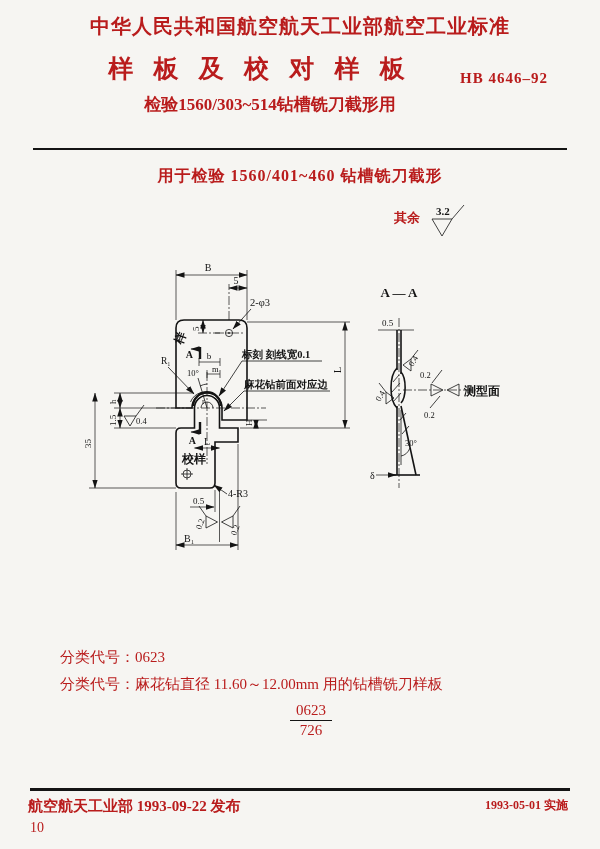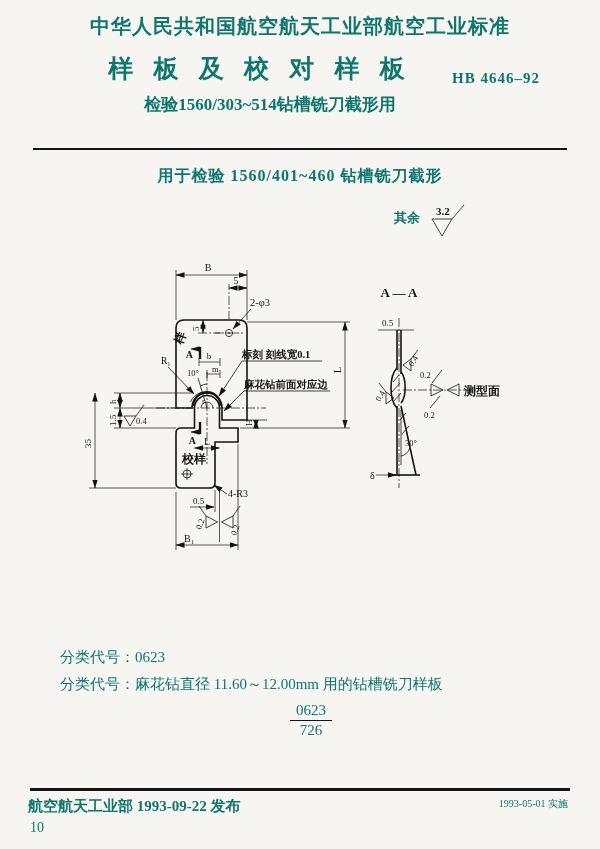--- a/index.html
+++ b/index.html
@@ -1,39 +1,39 @@
 <!DOCTYPE html>
 <html><head>
 <meta charset="utf-8">
 <style>
   html,body{margin:0;padding:0;background:#e8e8e6;}
   .page{
     position:relative;width:600px;height:849px;margin:0 auto;
-    background:#f6f5f2;color:#0f766e;overflow:hidden;
+    background:#f6f5f2;color:#b91c1c;overflow:hidden;
     font-family:"Liberation Serif", serif;
   }
   .abs{position:absolute;}
   .center{left:0;right:0;text-align:center;}
   .org-line{top:13px;font-size:20px;font-weight:bold;letter-spacing:1px;}
   .title-main{top:52px;left:95px;width:330px;text-align:center;font-size:25px;font-weight:bold;letter-spacing:7px;white-space:nowrap;}
-  .std-no{top:70px;right:60px;font-size:15px;font-weight:bold;letter-spacing:1px;}
+  .std-no{top:70px;right:52px;font-size:15px;font-weight:bold;letter-spacing:1px;}
   .subtitle{top:93px;left:60px;width:420px;text-align:center;font-size:17px;font-weight:bold;}
   .rule-top{top:148px;left:33px;width:534px;height:2px;background:#141414;}
   .caption{top:166px;font-size:16px;font-weight:bold;letter-spacing:1px;text-align:center;}
   .rough-note{top:203px;left:394px;display:flex;align-items:flex-start;font-size:13px;font-weight:bold;}
   .rough-note .txt{margin-top:6px;}
   .drawing-wrap{top:250px;left:60px;width:480px;height:320px;}
   .class-row{top:648px;left:60px;font-size:15px;}
   .marking-row{top:675px;left:60px;font-size:15px;}
   .fraction{top:702px;left:280px;width:62px;text-align:center;font-size:15px;}
   .fraction .num{display:inline-block;border-bottom:1.5px solid #141414;padding:0 6px 1px 6px;}
   .fraction .den{padding-top:1px;}
   .rule-bottom{top:788px;left:30px;width:540px;height:3px;background:#141414;}
   .footer-left{top:797px;left:28px;font-size:15px;font-weight:bold;}
-  .footer-right{top:797px;right:32px;font-size:10px;font-weight:normal;}
+  .footer-right{top:797px;right:32px;font-size:12px;font-weight:bold;}
   .page-no{top:820px;left:30px;font-size:14px;}
   svg text{font-family:"Liberation Serif", serif;fill:#141414;}
   svg .ln{stroke:#141414;fill:none;}
   svg .outline{stroke-width:1.6;}
   svg .thin{stroke-width:0.8;}
   svg .dim{stroke-width:0.7;}
   svg .cl{stroke-width:0.7;stroke-dasharray:9 2 2 2;}
   svg .thick{stroke-width:2.4;}
 </style>
 </head>

